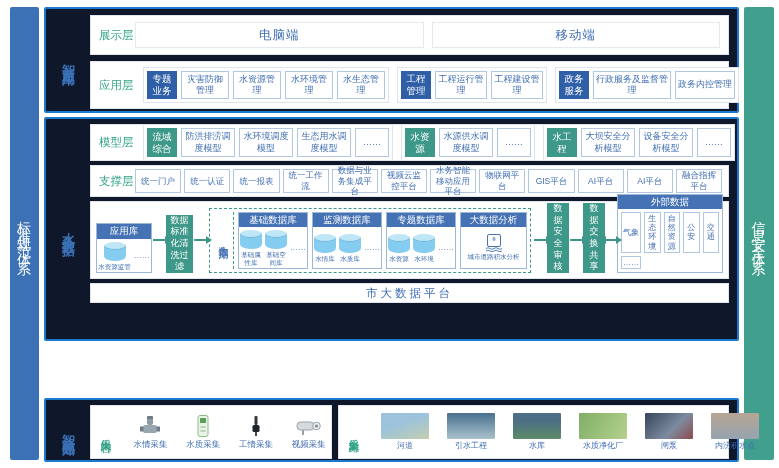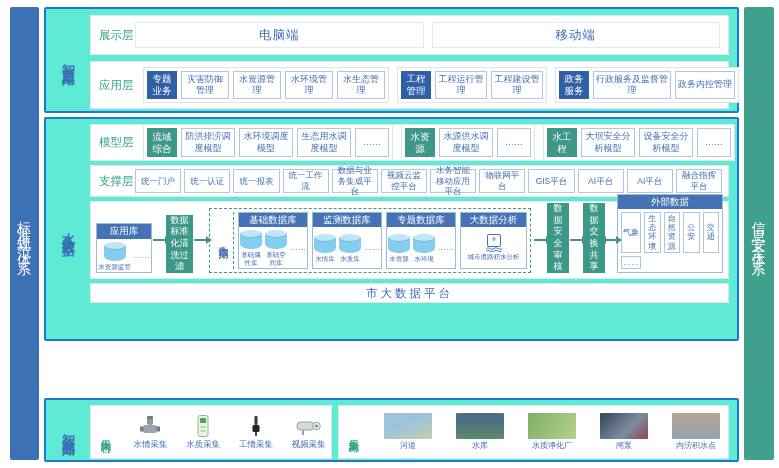--- a/index.html
+++ b/index.html
@@ -7,21 +7,21 @@
   body{font-family:"Liberation Sans","DejaVu Sans",sans-serif}
   #stage{position:relative;width:779px;height:468px;background:#fff;overflow:hidden}
 
   
   .vbar{position:absolute;top:7px;height:453px;border-radius:2px;display:flex;align-items:center;justify-content:center}
   #left-bar{left:10px;width:29px;background:#3c72b5}
   #right-bar{left:744px;width:30px;background:#419f8d}
   .vbar span{writing-mode:vertical-rl;text-orientation:upright;color:#fff;font-size:14px;letter-spacing:8px;font-weight:500}
 
   
-  .section{position:absolute;left:44px;width:695px;border:2px solid #1b79d0;background:#5eead4;border-radius:2px}
+  .section{position:absolute;left:44px;width:695px;border:2px solid #1b79d0;background:#0f172a;border-radius:2px}
   #sec-app{top:7px;height:106px}
   #sec-bigdata{top:117px;height:224px}
   #sec-infra{top:311px;height:83px}
   #sec-sense{top:398px;height:64px}
   .sec-label{position:absolute;left:0;top:0;bottom:0;width:44px;display:flex;align-items:center;justify-content:center}
   .sec-label span{writing-mode:vertical-rl;text-orientation:upright;color:#3a70b5;font-size:13px;letter-spacing:3px;font-weight:600}
 
   
   .row{position:absolute;left:44px;right:8px;background:#fff;border:1px solid #e2e6eb;display:flex;align-items:center}
   .layer-label{color:#2fa184;font-size:11.5px;padding-left:8px;width:44px;flex:none;white-space:nowrap}
@@ -338,20 +338,24 @@
       </div>
     </div>
 
     <div class="sensebox" id="sense-targets">
       <div class="vgl">采集对象</div>
       <div class="citem">
         <div class="photo p0"></div>
         <div class="clabel" style="font-size:8px">河道</div>
       </div>
       <div class="citem">
+        <div class="photo p1"></div>
+        <div class="clabel" style="font-size:8px">引水工程</div>
+      </div>
+      <div class="citem">
         <div class="photo p2"></div>
         <div class="clabel" style="font-size:8px">水库</div>
       </div>
       <div class="citem">
         <div class="photo p3"></div>
         <div class="clabel" style="font-size:8px">水质净化厂</div>
       </div>
       <div class="citem">
         <div class="photo p4"></div>
         <div class="clabel" style="font-size:8px">闸泵</div>

